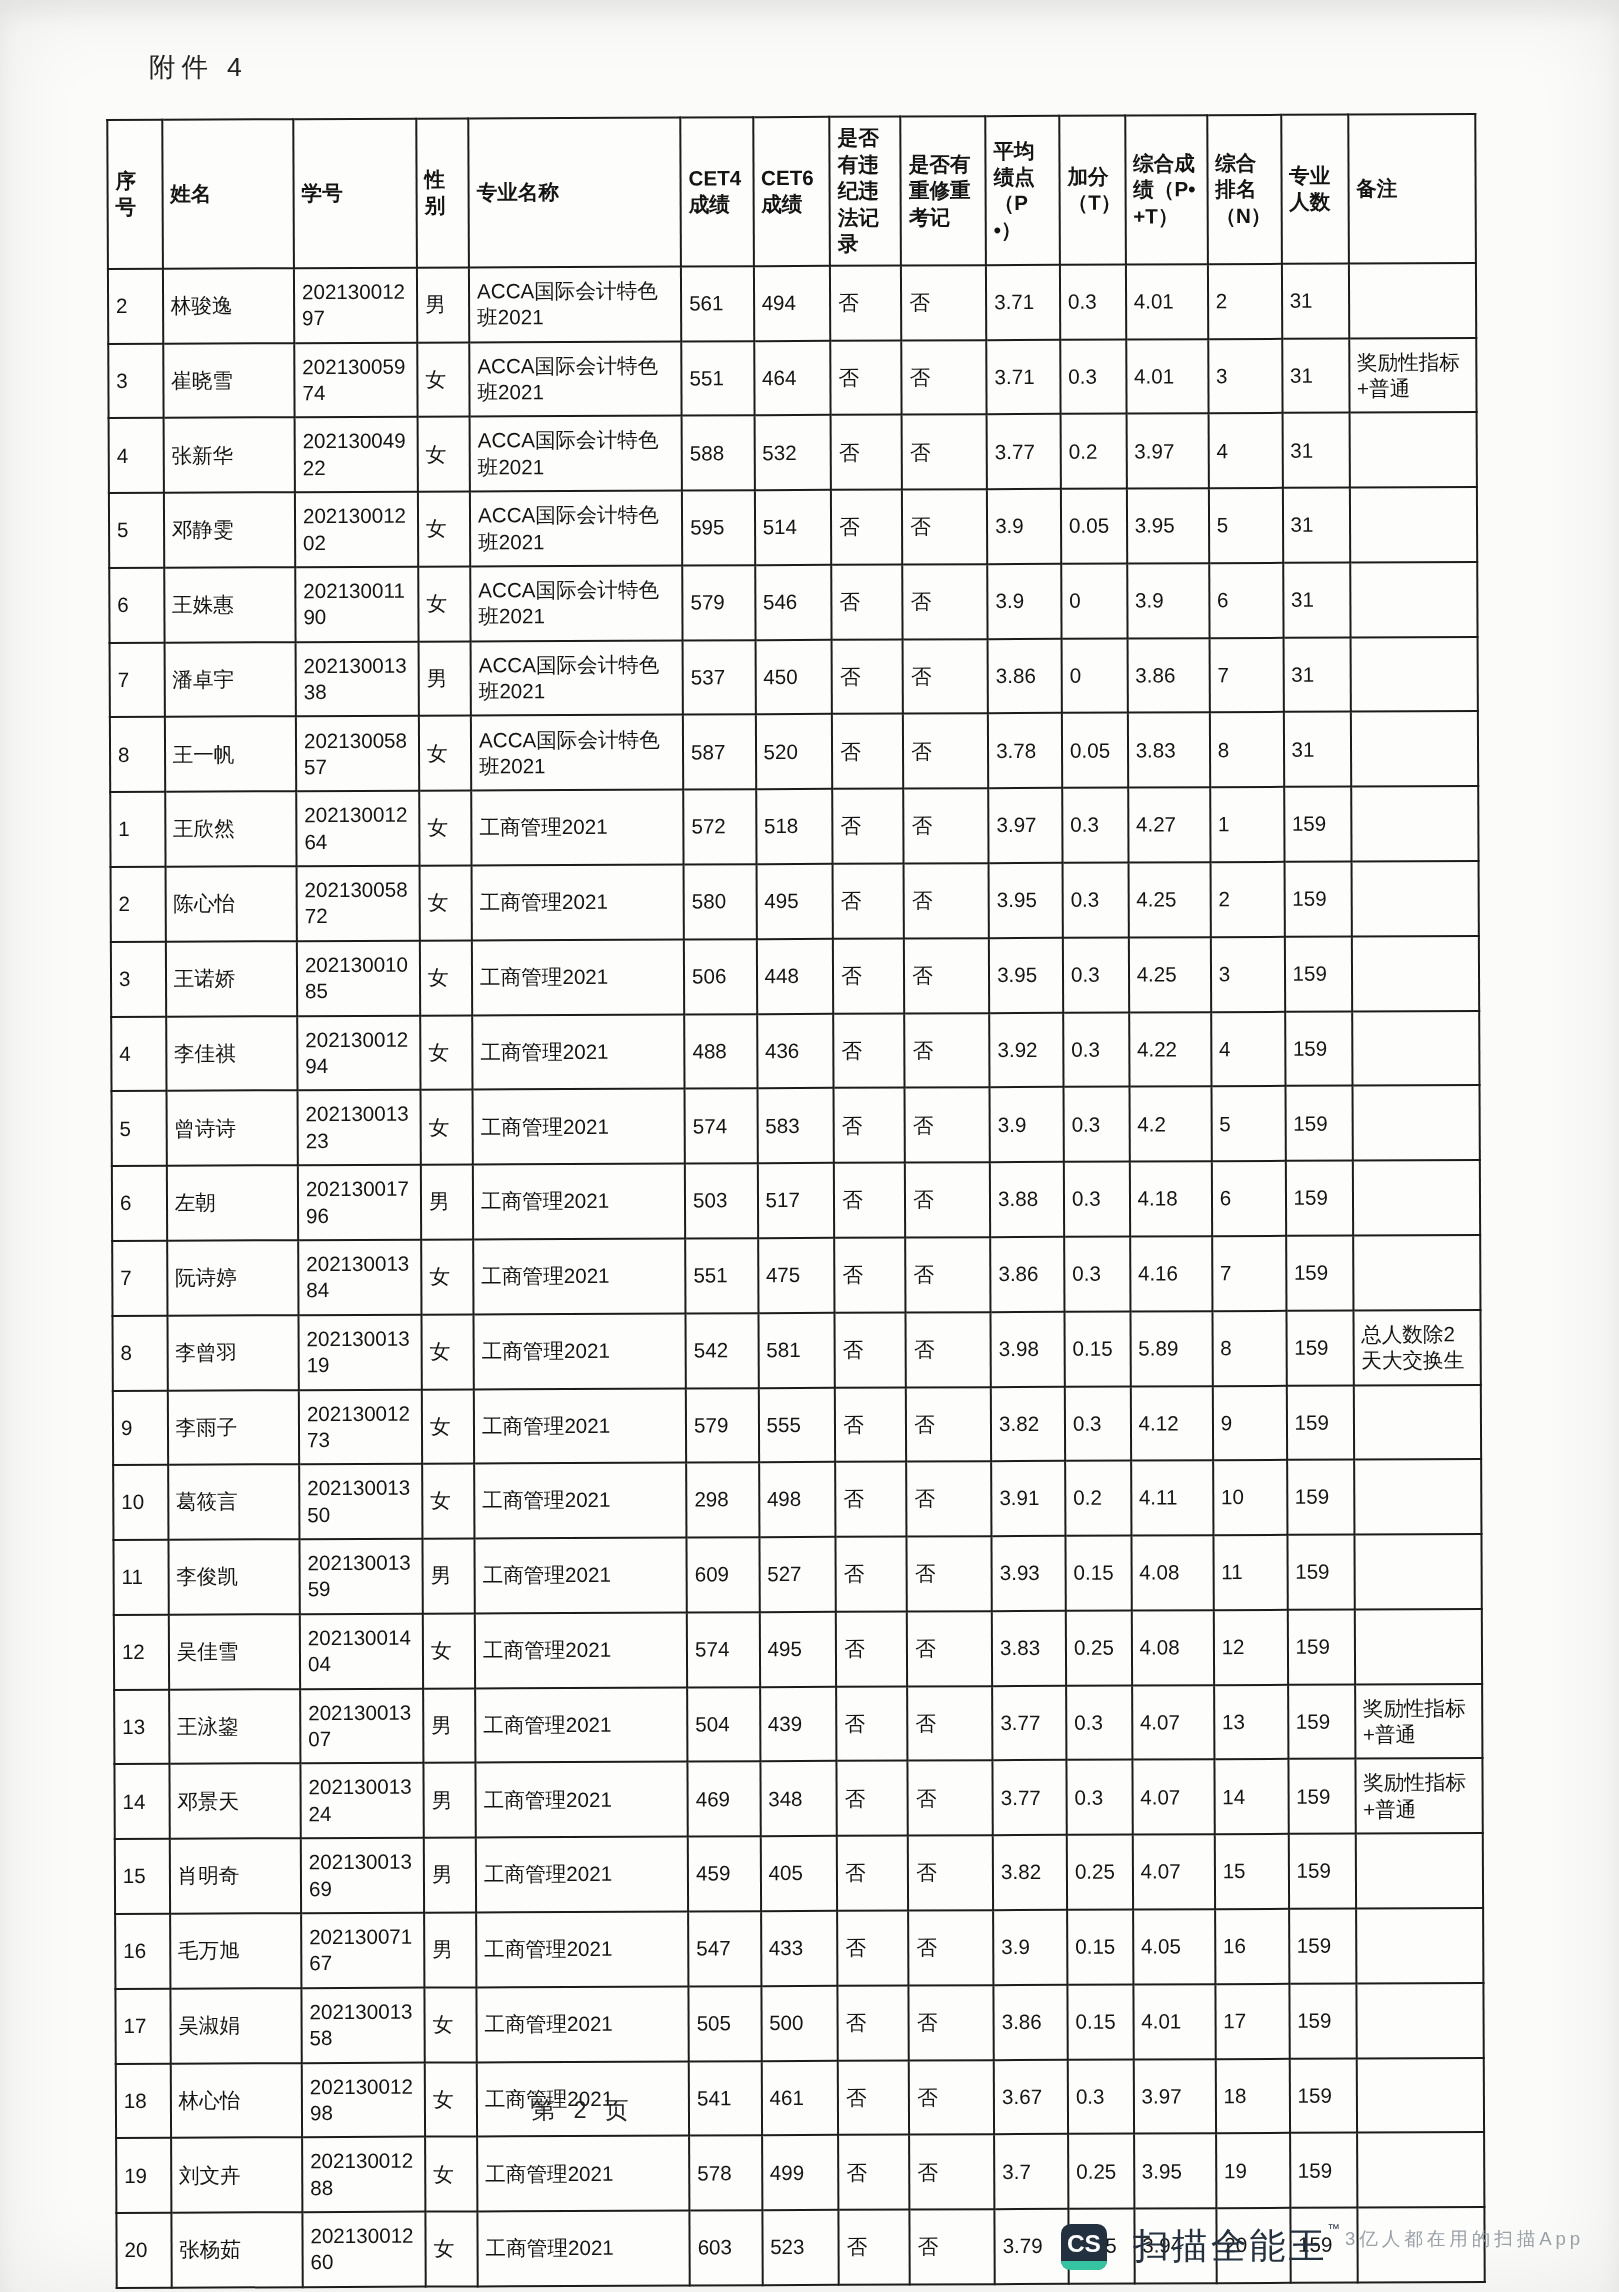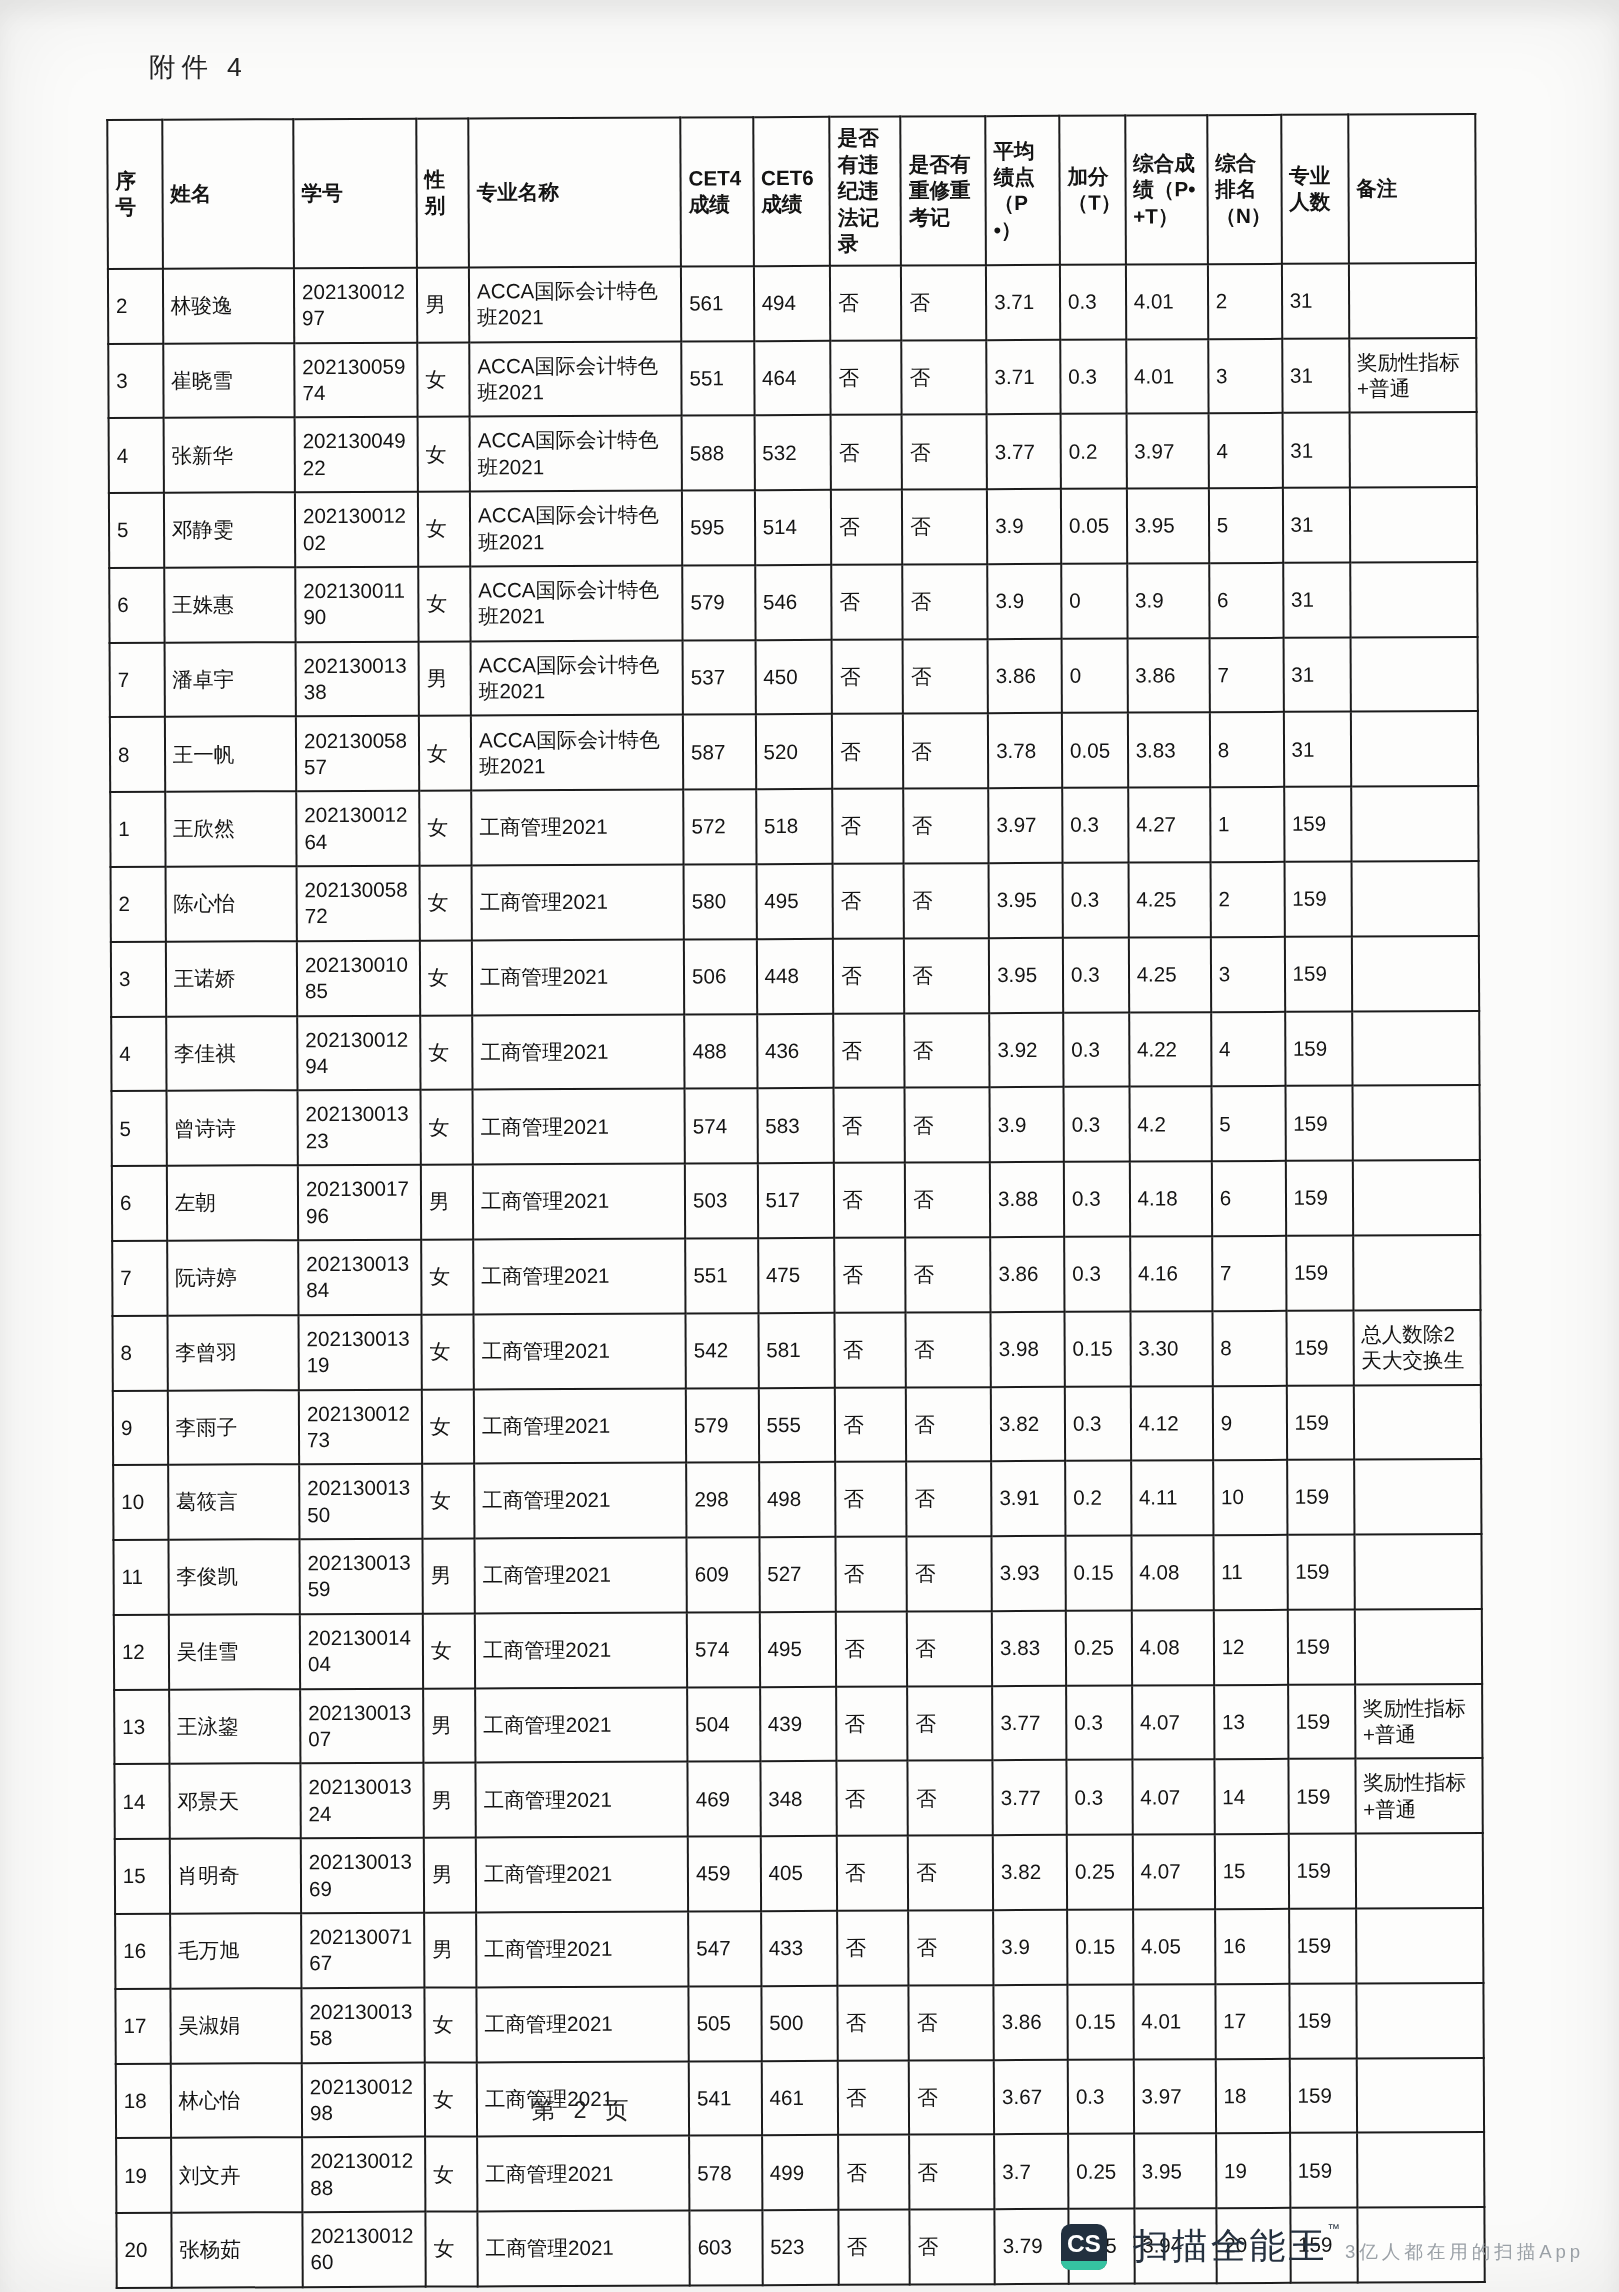--- a/index.html
+++ b/index.html
@@ -61,21 +61,21 @@
   .cs-logo .cs-strip{
     position:absolute;left:0;bottom:0;width:100%;height:8.8px;
     background:#35c3a1;border-radius:0 0 9.8px 9.8px;
   }
   .wm-brand{
     margin-left:26px;
     font-size:36px;font-weight:normal;color:#25313f;letter-spacing:2.9px;
   }
   .wm-tm{font-size:12.7px;vertical-align:top;color:#25313f;}
   .wm-tagline{
-    margin-top:17px;margin-left:2px;
+    margin-top:4px;margin-left:2px;
     font-size:18.6px;color:#9aa0a6;letter-spacing:3.9px;
   }
 </style>
 </head>
 <body>
 
 <div class="page">
 
   <div class="attachment">附件 4</div>
 
@@ -361,21 +361,21 @@
           <td>李曾羽</td>
           <td>20213001319</td>
           <td>女</td>
           <td>工商管理2021</td>
           <td>542</td>
           <td>581</td>
           <td>否</td>
           <td>否</td>
           <td>3.98</td>
           <td>0.15</td>
-          <td>3.30</td>
+          <td>5.89</td>
           <td>8</td>
           <td>159</td>
           <td>总人数除2天大交换生</td>
         </tr>
         <tr>
           <td>9</td>
           <td>李雨子</td>
           <td>20213001273</td>
           <td>女</td>
           <td>工商管理2021</td>

